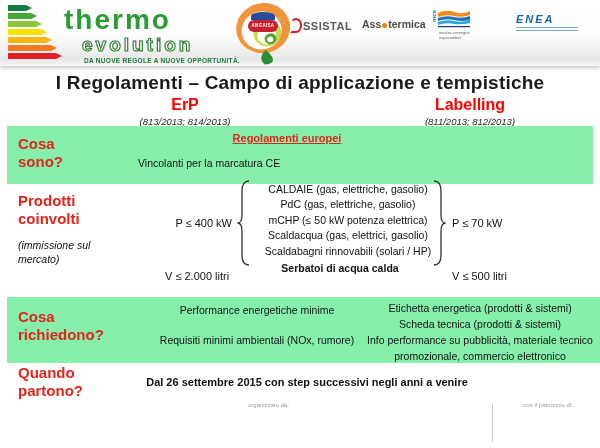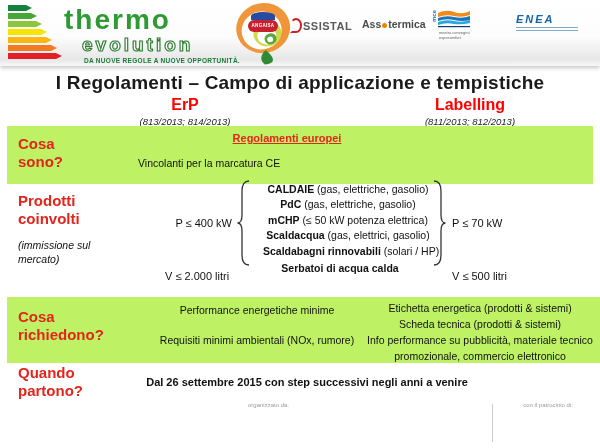--- a/index.html
+++ b/index.html
@@ -24,35 +24,35 @@
   .title{position:absolute;left:0;top:72px;width:600px;text-align:center;
     font-size:19px;font-weight:bold;color:#1a1a1a;letter-spacing:.2px;}
   .colhead{position:absolute;top:96px;text-align:center;}
   .colhead .nm{font-size:16px;font-weight:bold;color:#ff0000;}
   .colhead .rg{font-size:9.5px;font-style:italic;color:#222;margin-top:2px;}
   .colhead.erp{left:85px;width:200px;}
   .colhead.lab{left:370px;width:200px;}
 
   
   .row{position:absolute;left:7px;width:586px;}
-  .row.beige{background:#bef264;}
+  .row.beige{background:#86efac;}
   .rowlabel{position:absolute;font-size:15px;font-weight:bold;color:#e2251d;line-height:1.2;}
   .txt{font-size:10.5px;color:#111;}
 
   .row1{top:126px;height:58px;}
   .row1 .heading{position:absolute;left:120px;top:6px;width:320px;text-align:center;
     font-size:11px;font-weight:bold;color:#e2251d;text-decoration:underline;}
   .row1 .body{position:absolute;left:131px;top:31px;}
 
   .row2{top:176px;height:147px;}
   .note{position:absolute;left:11px;top:62px;width:95px;font-size:10.5px;font-style:italic;color:#111;line-height:1.35;}
   .limit{position:absolute;font-size:11px;color:#111;white-space:nowrap;}
   .brace{position:absolute;}
   .plist{position:absolute;left:240px;top:6px;width:186px;text-align:center;line-height:15.4px;white-space:nowrap;}
-  .plist .b{font-weight:bold;padding-left:16px;}
+  .plist .b{font-weight:normal;padding-left:16px;}
   .extra{position:absolute;left:240px;top:86px;width:186px;text-align:center;font-weight:bold;}
 
   .row3{top:297px;height:66px;padding-left:16px;}
   .row3 .erp-col{position:absolute;left:100px;width:300px;text-align:center;}
   .row3 .lab-col{position:absolute;left:355px;top:3px;width:236px;text-align:center;line-height:16px;}
 
   .row4{top:363px;height:37px;}
   .row4 .body{position:absolute;left:80px;top:13px;width:440px;text-align:center;
     font-size:11px;font-weight:bold;color:#111;}
 

